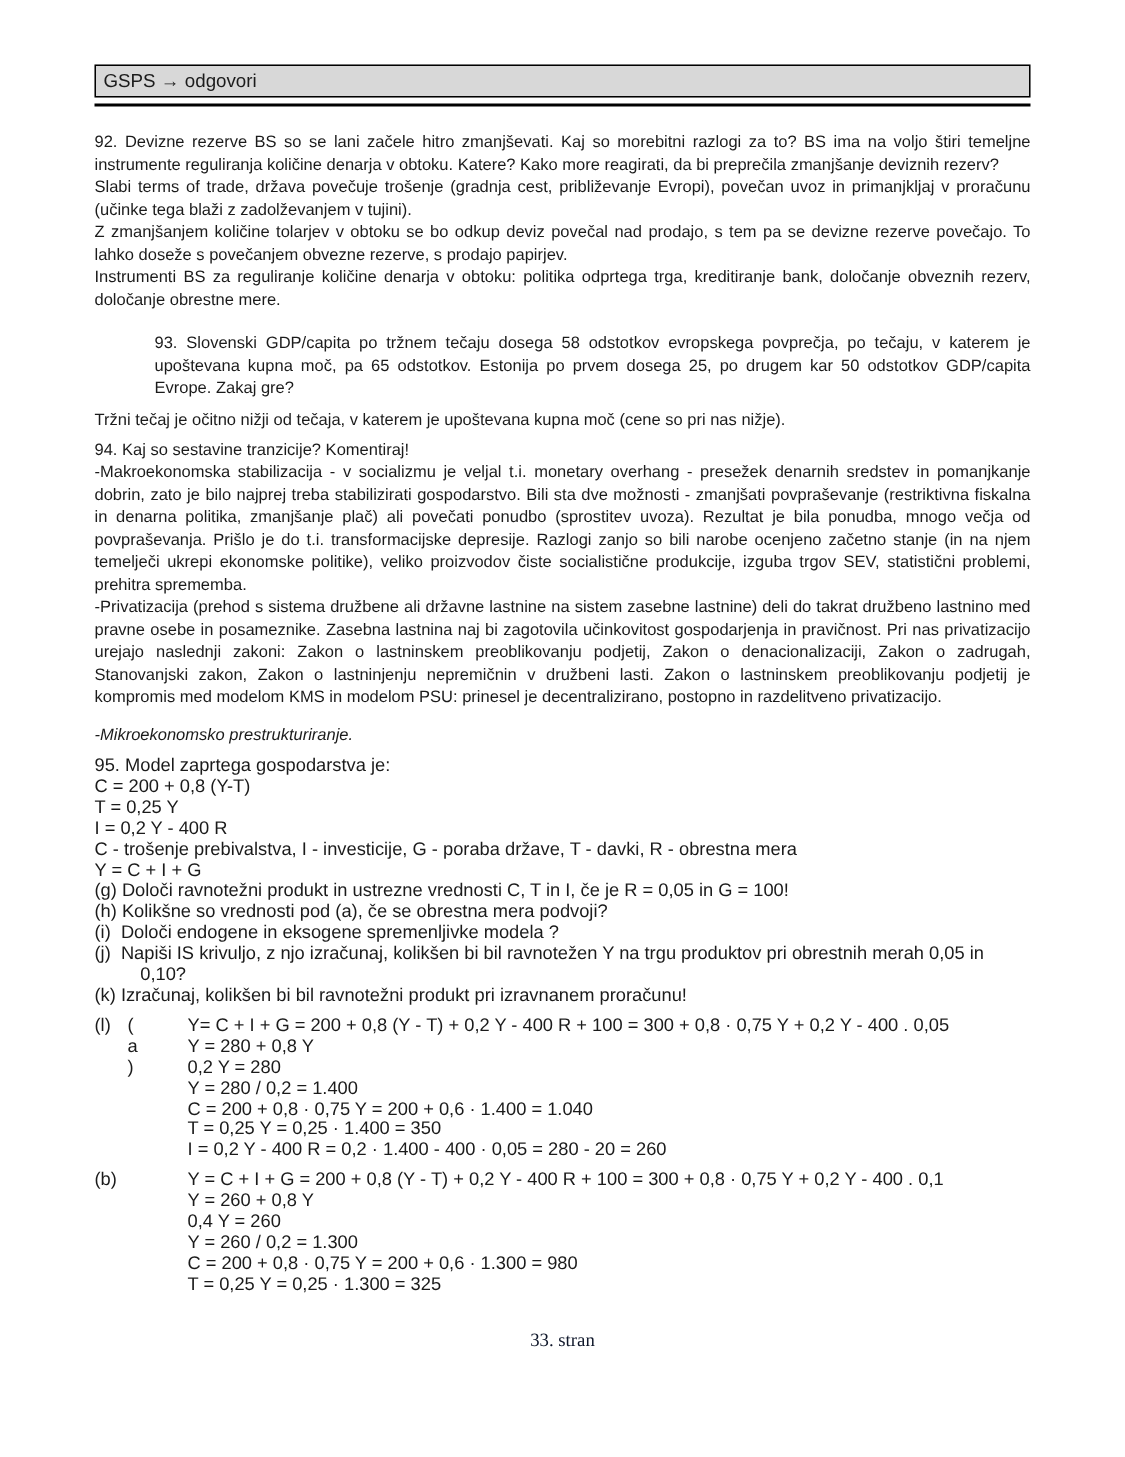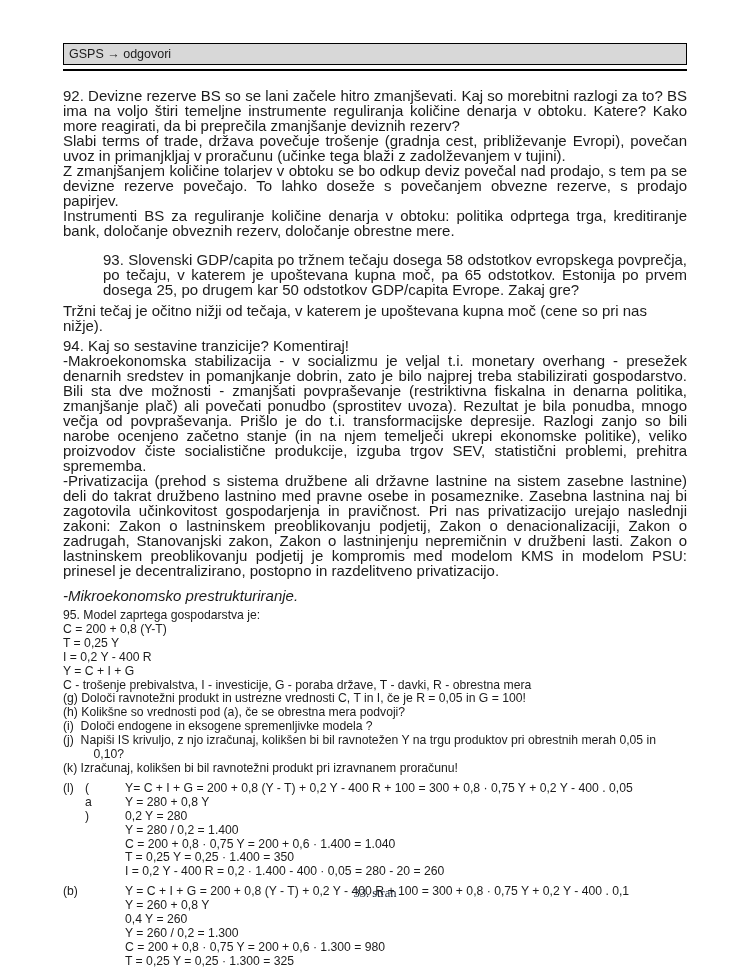--- a/index.html
+++ b/index.html
@@ -19,21 +19,21 @@
   }
   .h-left  { font-size:12.5px; white-space:pre; }
   .h-right { font-family:"Liberation Serif", serif; font-size:13px; white-space:pre; }
   .header-rule {
     position:absolute; left:63px; top:69px; width:624px; height:2.4px; background:#000;
   }
 
   
   .content { position:absolute; left:63px; top:88px; width:624px; }
 
-  p.flow { margin:0; text-align:justify; font-size:15px; line-height:15.0px; }
+  p.flow { margin:0; text-align:justify; font-size:11px; line-height:15.0px; }
   p.flow.last { text-align:left; }
 
   .gap-q93  { margin-top:14px;margin-left:40px; }
   .gap-sm   { margin-top:6px;  }
   .gap-q94  { margin-top:5px;  }
   .gap-mik  { margin-top:10px;font-style:italic; }
   .gap-q95  { margin-top:6px;  }
   .gap-sol  { margin-top:6px;  }
 
   .line { white-space:pre; font-size:12.2px; line-height:13.9px; }
@@ -85,22 +85,22 @@
 
     <section class="gap-mik">
       <p class="flow last">-Mikroekonomsko prestrukturiranje.</p>
     </section>
 
     <section class="gap-q95">
       <div class="line">95. Model zaprtega gospodarstva je:</div>
       <div class="line">C = 200 + 0,8 (Y-T)</div>
       <div class="line">T = 0,25 Y</div>
       <div class="line">I = 0,2 Y - 400 R</div>
+      <div class="line">C - trošenje prebivalstva, I - investicije, G - poraba države, T - davki, R - obrestna mera</div>
       <div class="line">Y = C + I + G</div>
-      <div class="line">C - trošenje prebivalstva, I - investicije, G - poraba države, T - davki, R - obrestna mera</div>
       <div class="line">(g) Določi ravnotežni produkt in ustrezne vrednosti C, T in I, če je R = 0,05 in G = 100!</div>
       <div class="line">(h) Kolikšne so vrednosti pod (a), če se obrestna mera podvoji?</div>
       <div class="line">(i)  Določi endogene in eksogene spremenljivke modela ?</div>
       <div class="line">(j)  Napiši IS krivuljo, z njo izračunaj, kolikšen bi bil ravnotežen Y na trgu produktov pri obrestnih merah 0,05 in</div>
       <div class="line">         0,10?</div>
       <div class="line">(k) Izračunaj, kolikšen bi bil ravnotežni produkt pri izravnanem proračunu!</div>
     </section>
 
     <section class="gap-sol">
       <div class="eq-row">

